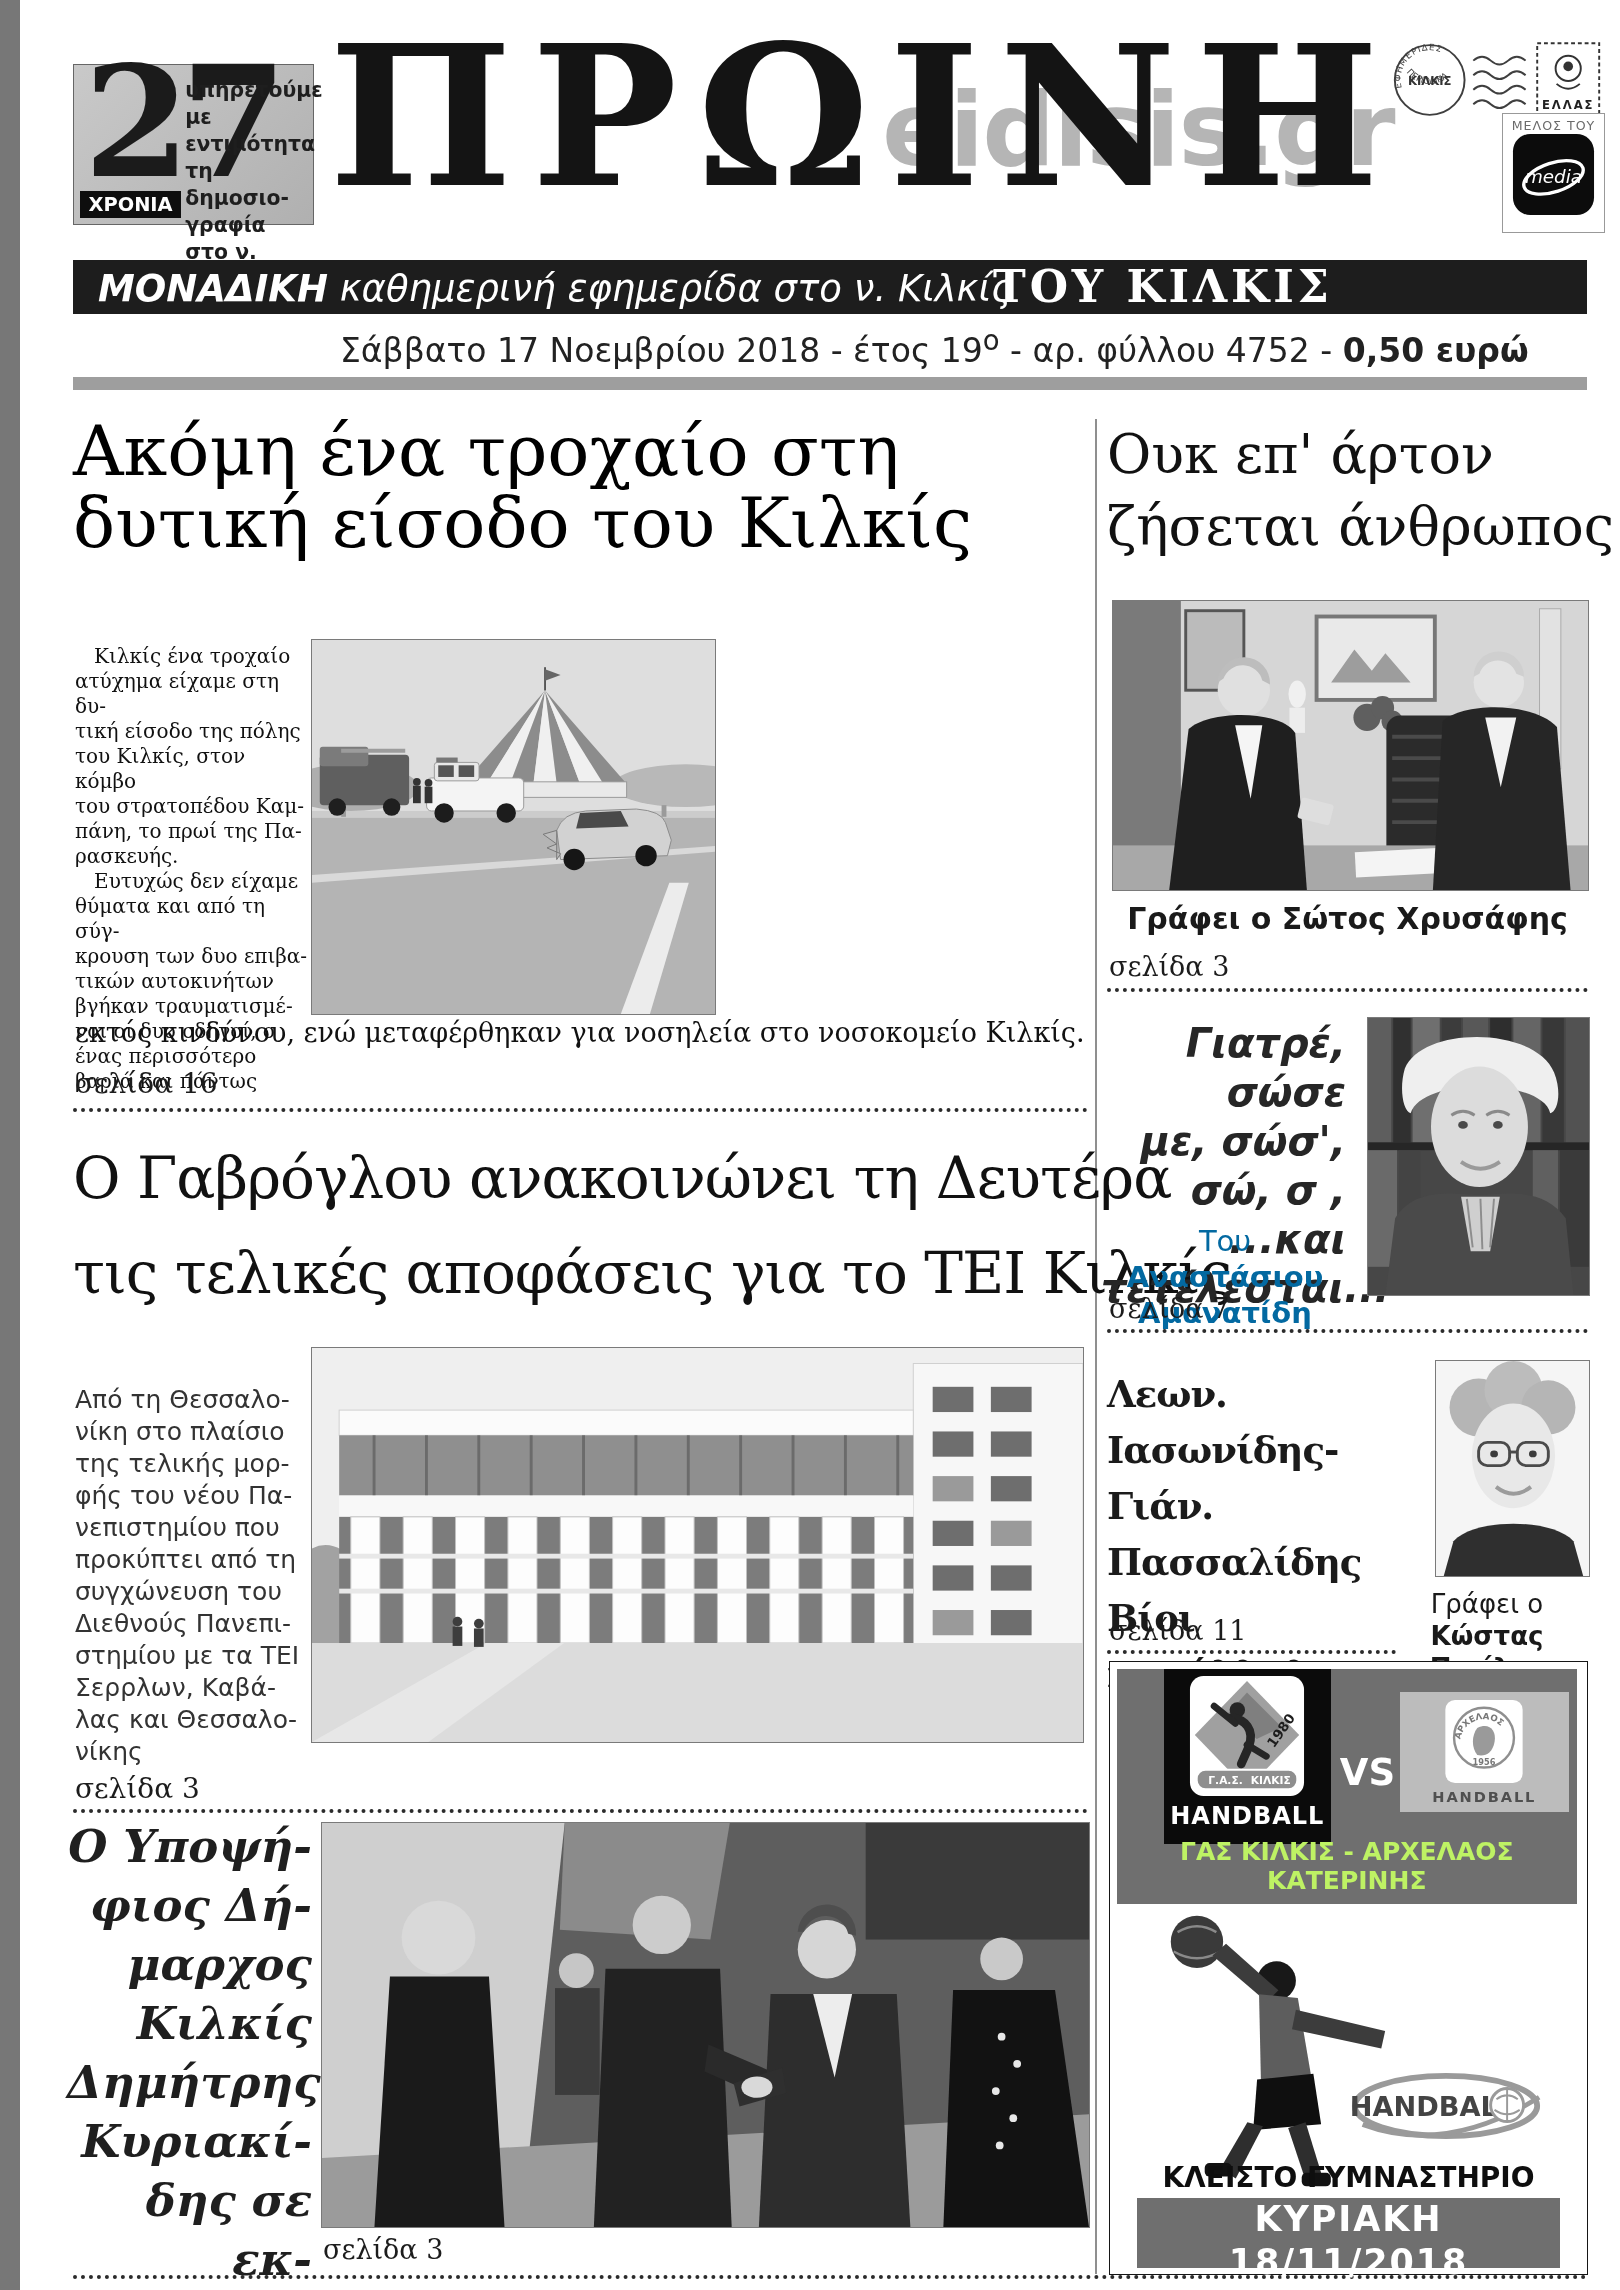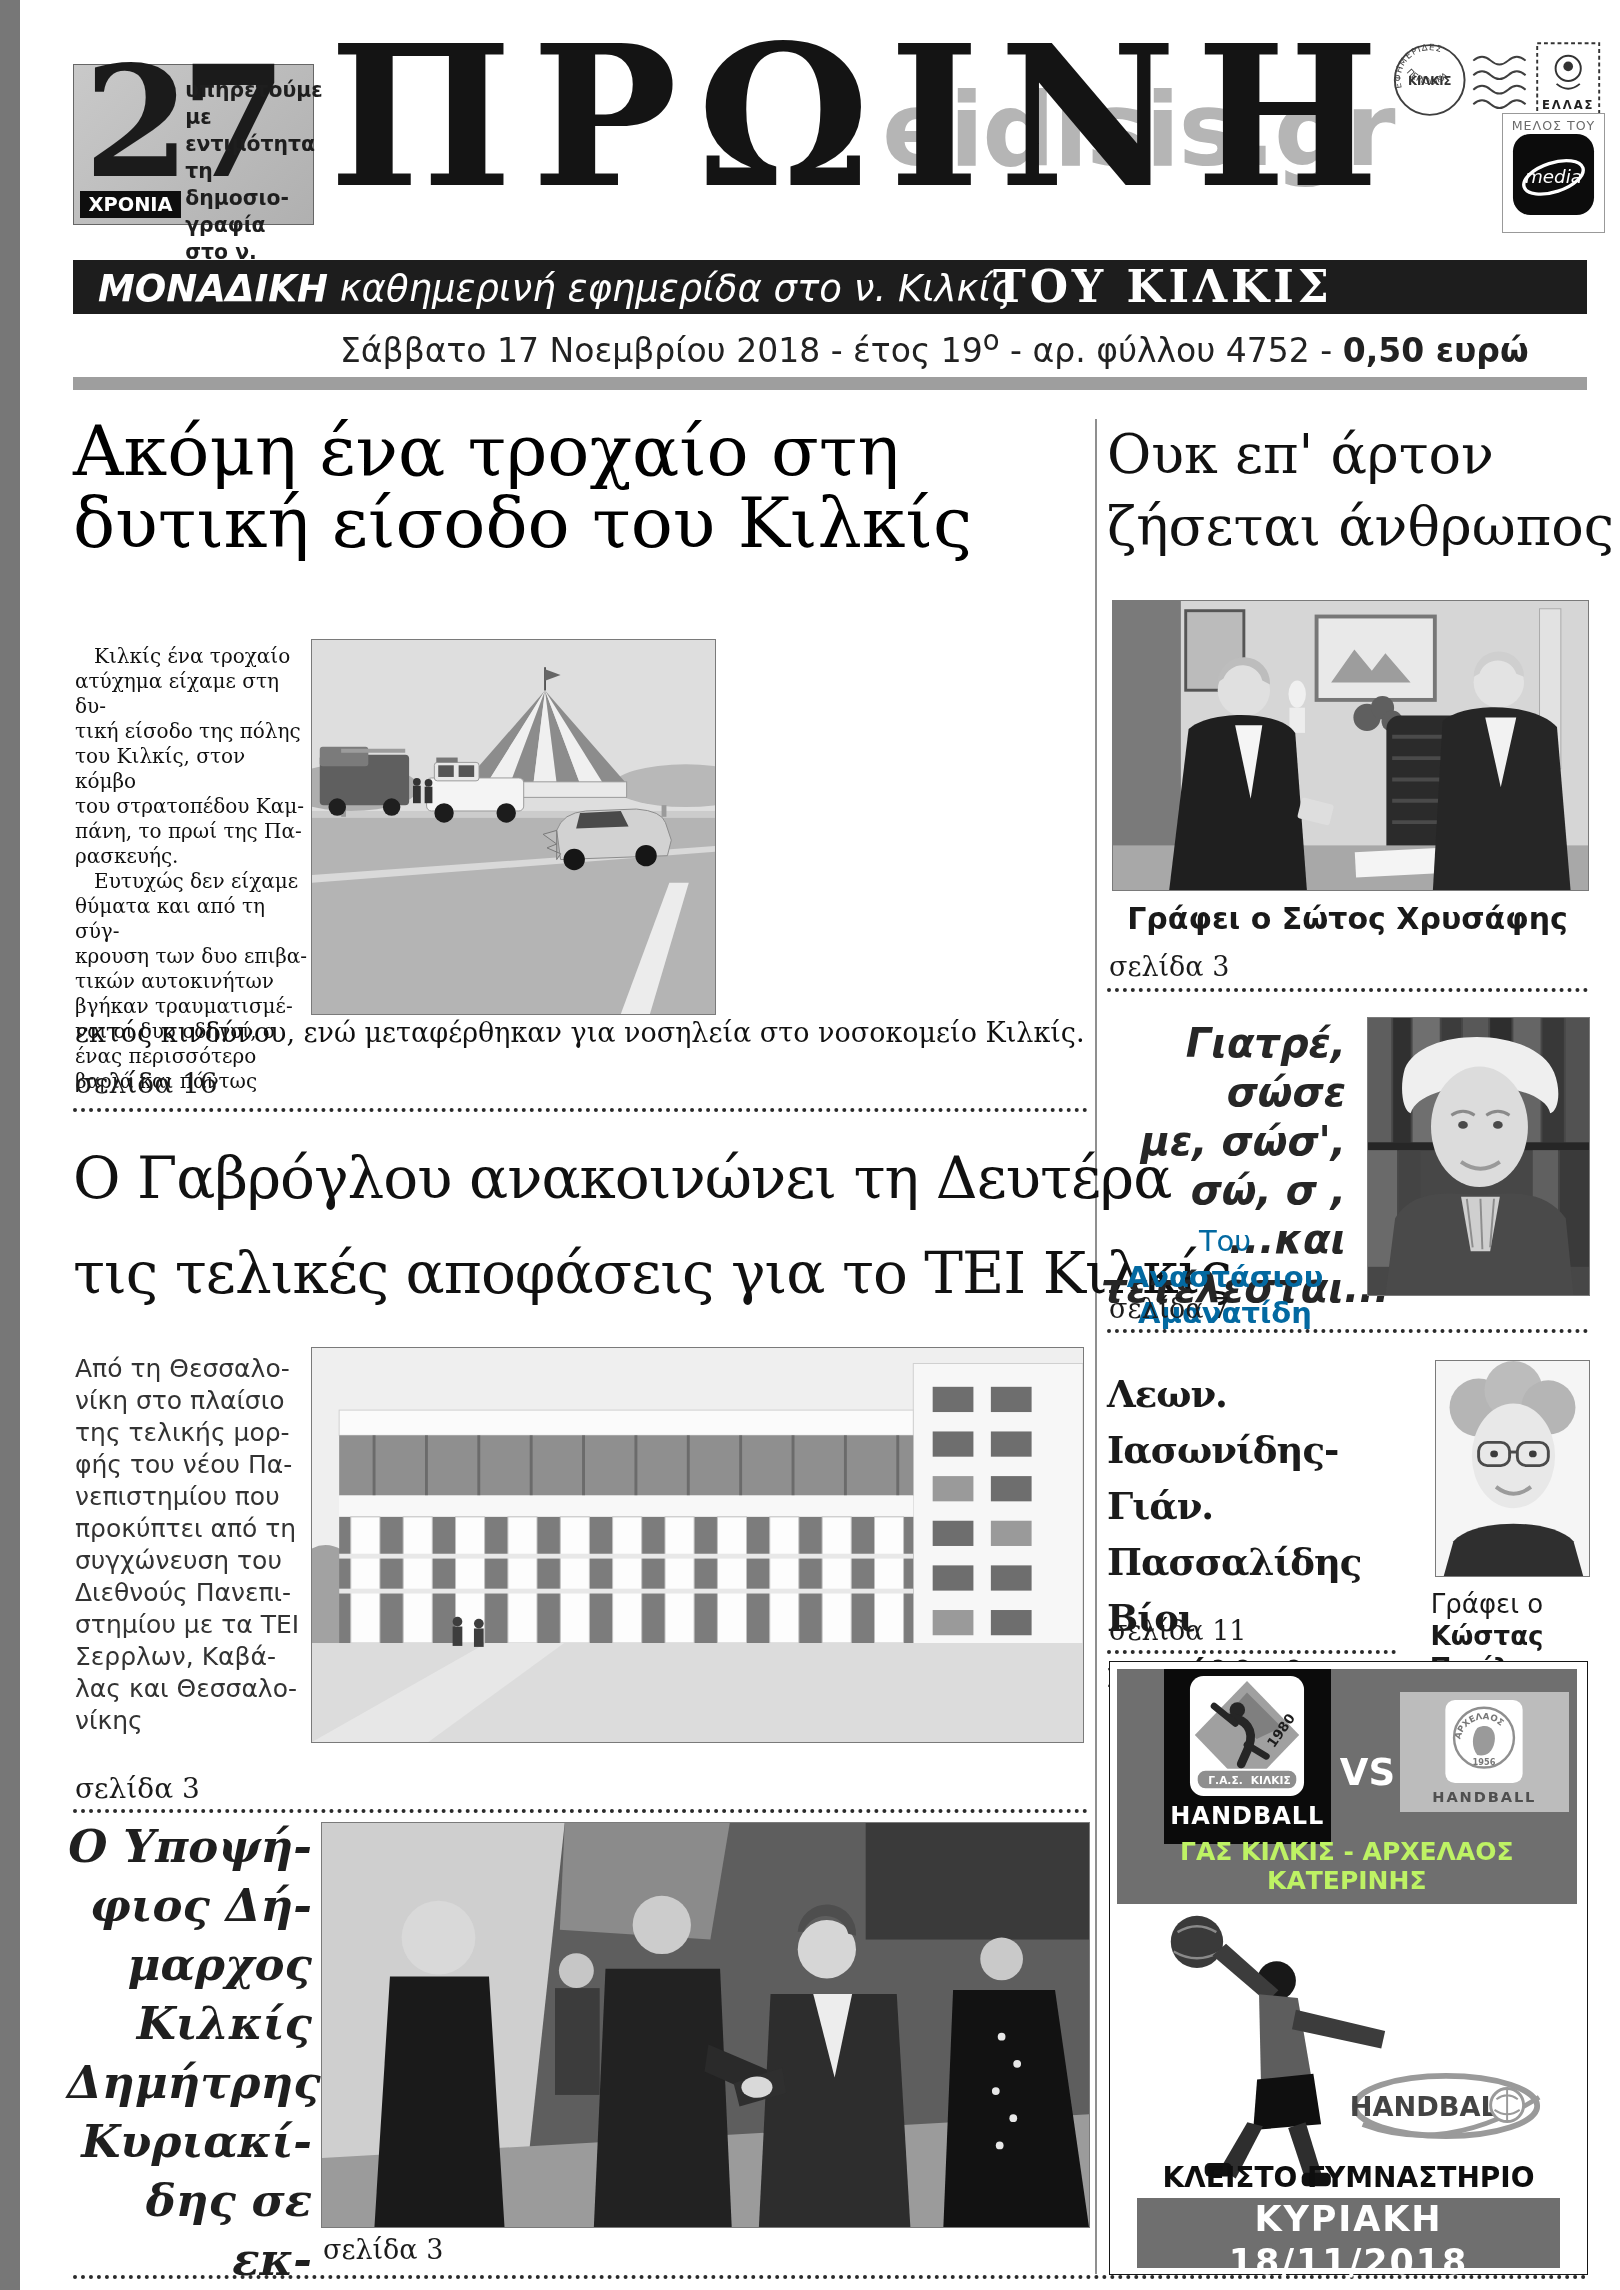--- a/index.html
+++ b/index.html
@@ -41,21 +41,21 @@
 
   
   #a1-headline{left:53px;top:415px;font-size:70px;line-height:72px;color:#000000;white-space:pre-line;}
   #a1-col{left:55px;top:644px;width:235px;font-size:20px;line-height:25px;}
   #a1-col p{margin:0;white-space:pre-wrap;}
   #accident-photo{left:291px;top:639px;width:403px;height:374px;}
   #a1-cont{left:55px;top:1017px;font-size:27px;}
   #a1-pageref{left:55px;top:1067px;}
   #dot-a1{left:53px;top:1108px;width:1015px;}
   #a2-headline{left:53px;top:1131px;font-size:58px;line-height:95px;letter-spacing:-1px;white-space:pre-line;}
-  #a2-col{left:55px;top:1353px;width:238px;font-family:"DejaVu Sans",sans-serif;
+  #a2-col{left:55px;top:1384px;width:238px;font-family:"DejaVu Sans",sans-serif;
           font-size:25px;line-height:32px;white-space:pre-line;color:#333;}
   #building-photo{left:291px;top:1347px;width:771px;height:394px;}
   #a2-pageref{left:55px;top:1772px;}
   #dot-a2{left:53px;top:1809px;width:1015px;}
   #mayor-headline{left:47px;top:1817px;width:245px;text-align:right;font-style:italic;font-weight:bold;
                   font-size:45px;line-height:59px;color:#1f1f1f;white-space:pre-line;}
   #event-photo{left:301px;top:1822px;width:767px;height:404px;}
   #mayor-pageref{left:303px;top:2234px;font-size:27px;}
   #dot-bottom{left:53px;top:2275px;width:1514px;}
 

